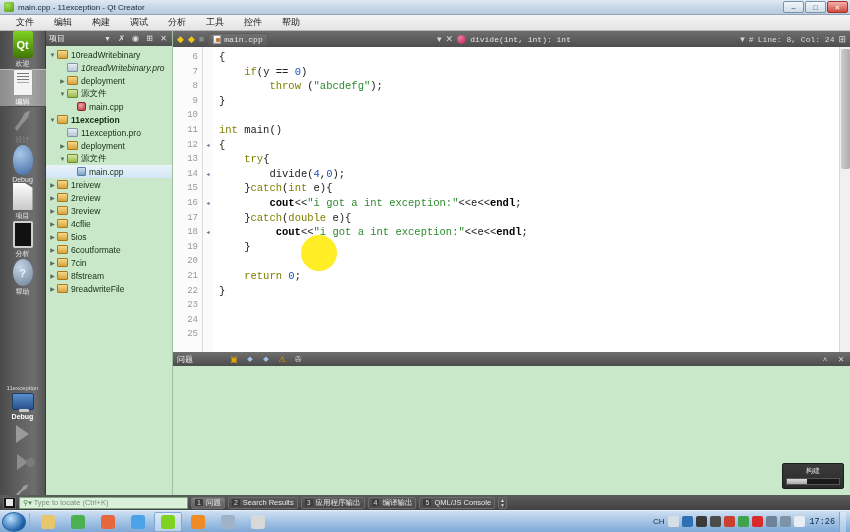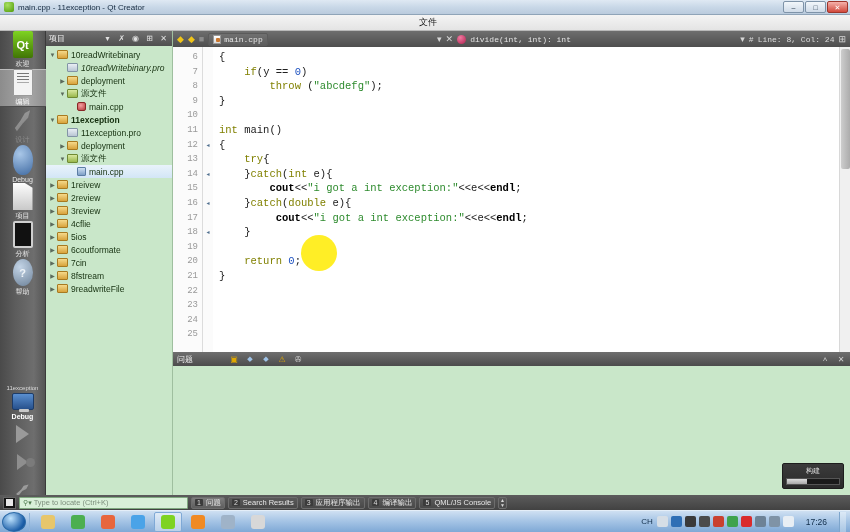--- a/index.html
+++ b/index.html
@@ -30,21 +30,21 @@
     display: flex; align-items: center; justify-content: center;
     font-size: 7px; color: #26384a; line-height: 1;
   }
   .tb-btn.close { background: linear-gradient(#f5b2ab, #d1493c); border-color: #9d352b; color: #fff; }
 
   
   .menubar {
     position: absolute; left: 0; top: 15px; width: 850px; height: 16px;
     background: linear-gradient(#f4f4f4, #e4e4e4);
     border-bottom: 1px solid #b9b9b9;
-    display: flex; align-items: center; padding-left: 6px; flex-direction: column;
+    display: flex; align-items: center; padding-left: 6px;
   }
   .menuitem {
     font-size: 9px; color: #1a1a1a; padding: 1px 10px; cursor: default;
   }
 
   
   .modebar {
     position: absolute; left: 0; top: 31px; width: 46px; height: 479px;
     background: linear-gradient(90deg, #4a4a4a 0%, #5d5d5d 35%, #6e6e6e 75%, #555 100%);
     border-right: 1px solid #3a3a3a;
@@ -316,21 +316,21 @@
   .tb-sep { width: 1px; height: 18px; background: #8fb3d8; margin: 0 3px; }
   .tbitem {
     width: 28px; height: 20px; margin: 0 1px; border-radius: 2px;
     display: flex; align-items: center; justify-content: center;
   }
   .tbitem.on { background: rgba(255,255,255,.45); border: 1px solid #7fa9d6; }
   .tbico { width: 14px; height: 14px; border-radius: 3px; }
   .tray { margin-left: auto; display: flex; align-items: center; gap: 4px; padding-right: 4px; }
   .tray-txt { font-size: 8px; color: #132f4c; }
   .tray-ico { width: 11px; height: 11px; border-radius: 2px; }
-  .clock { font-size: 8.5px; color: #0f2c49; margin: 0 8px; }
+  .clock { font-size: 8.5px; color: #0f2c49; margin: 0 0; font-family: Liberation Mono, monospace; }
   .showdesk { width: 7px; height: 20px; background: linear-gradient(#dce9f6, #a9c6e4); border-left: 1px solid #7da5cc; }
 </style>
 </head>
 <body>
 
 <div id="app">
 
   <div class="titlebar">
     <div class="tb-icon"></div>
     <div class="tb-title">main.cpp - 11exception - Qt Creator</div>
@@ -575,20 +575,21 @@
         </div>
       <div class="codecol" id="codecol">
           <div class="cline"><span class="pl">{</span></div>
           <div class="cline"><span class="pl">    </span><span class="kw">if</span><span class="pl">(y == </span><span class="num">0</span><span class="pl">)</span></div>
           <div class="cline"><span class="pl">        </span><span class="kw">throw</span><span class="pl"> (</span><span class="str">"abcdefg"</span><span class="pl">);</span></div>
           <div class="cline"><span class="pl">}</span></div>
           <div class="cline"><span class="pl"></span></div>
           <div class="cline"><span class="kw">int</span><span class="pl"> main()</span></div>
           <div class="cline"><span class="pl">{</span></div>
           <div class="cline"><span class="pl">    </span><span class="kw">try</span><span class="pl">{</span></div>
+          <div class="cline"><span class="pl">        divide(</span><span class="num">4</span><span class="pl">,</span><span class="num">0</span><span class="pl">);</span></div>
           <div class="cline"><span class="pl">    }</span><span class="kw">catch</span><span class="pl">(</span><span class="kw">int</span><span class="pl"> e){</span></div>
           <div class="cline"><span class="pl">        </span><span class="kwb">cout</span><span class="pl">&lt;&lt;</span><span class="str">"i got a int exception:"</span><span class="pl">&lt;&lt;e&lt;&lt;</span><span class="kwb">endl</span><span class="pl">;</span></div>
           <div class="cline"><span class="pl">    }</span><span class="kw">catch</span><span class="pl">(</span><span class="kw">double</span><span class="pl"> e){</span></div>
           <div class="cline"><span class="pl">         </span><span class="kwb">cout</span><span class="pl">&lt;&lt;</span><span class="str">"i got a int exception:"</span><span class="pl">&lt;&lt;e&lt;&lt;</span><span class="kwb">endl</span><span class="pl">;</span></div>
           <div class="cline"><span class="pl">    }</span></div>
           <div class="cline"><span class="pl"></span></div>
           <div class="cline"><span class="pl">    </span><span class="kw">return</span><span class="pl"> </span><span class="num">0</span><span class="pl">;</span></div>
           <div class="cline"><span class="pl">}</span></div>
           <div class="cline"><span class="pl"></span></div>
           <div class="cline"><span class="pl"></span></div>

